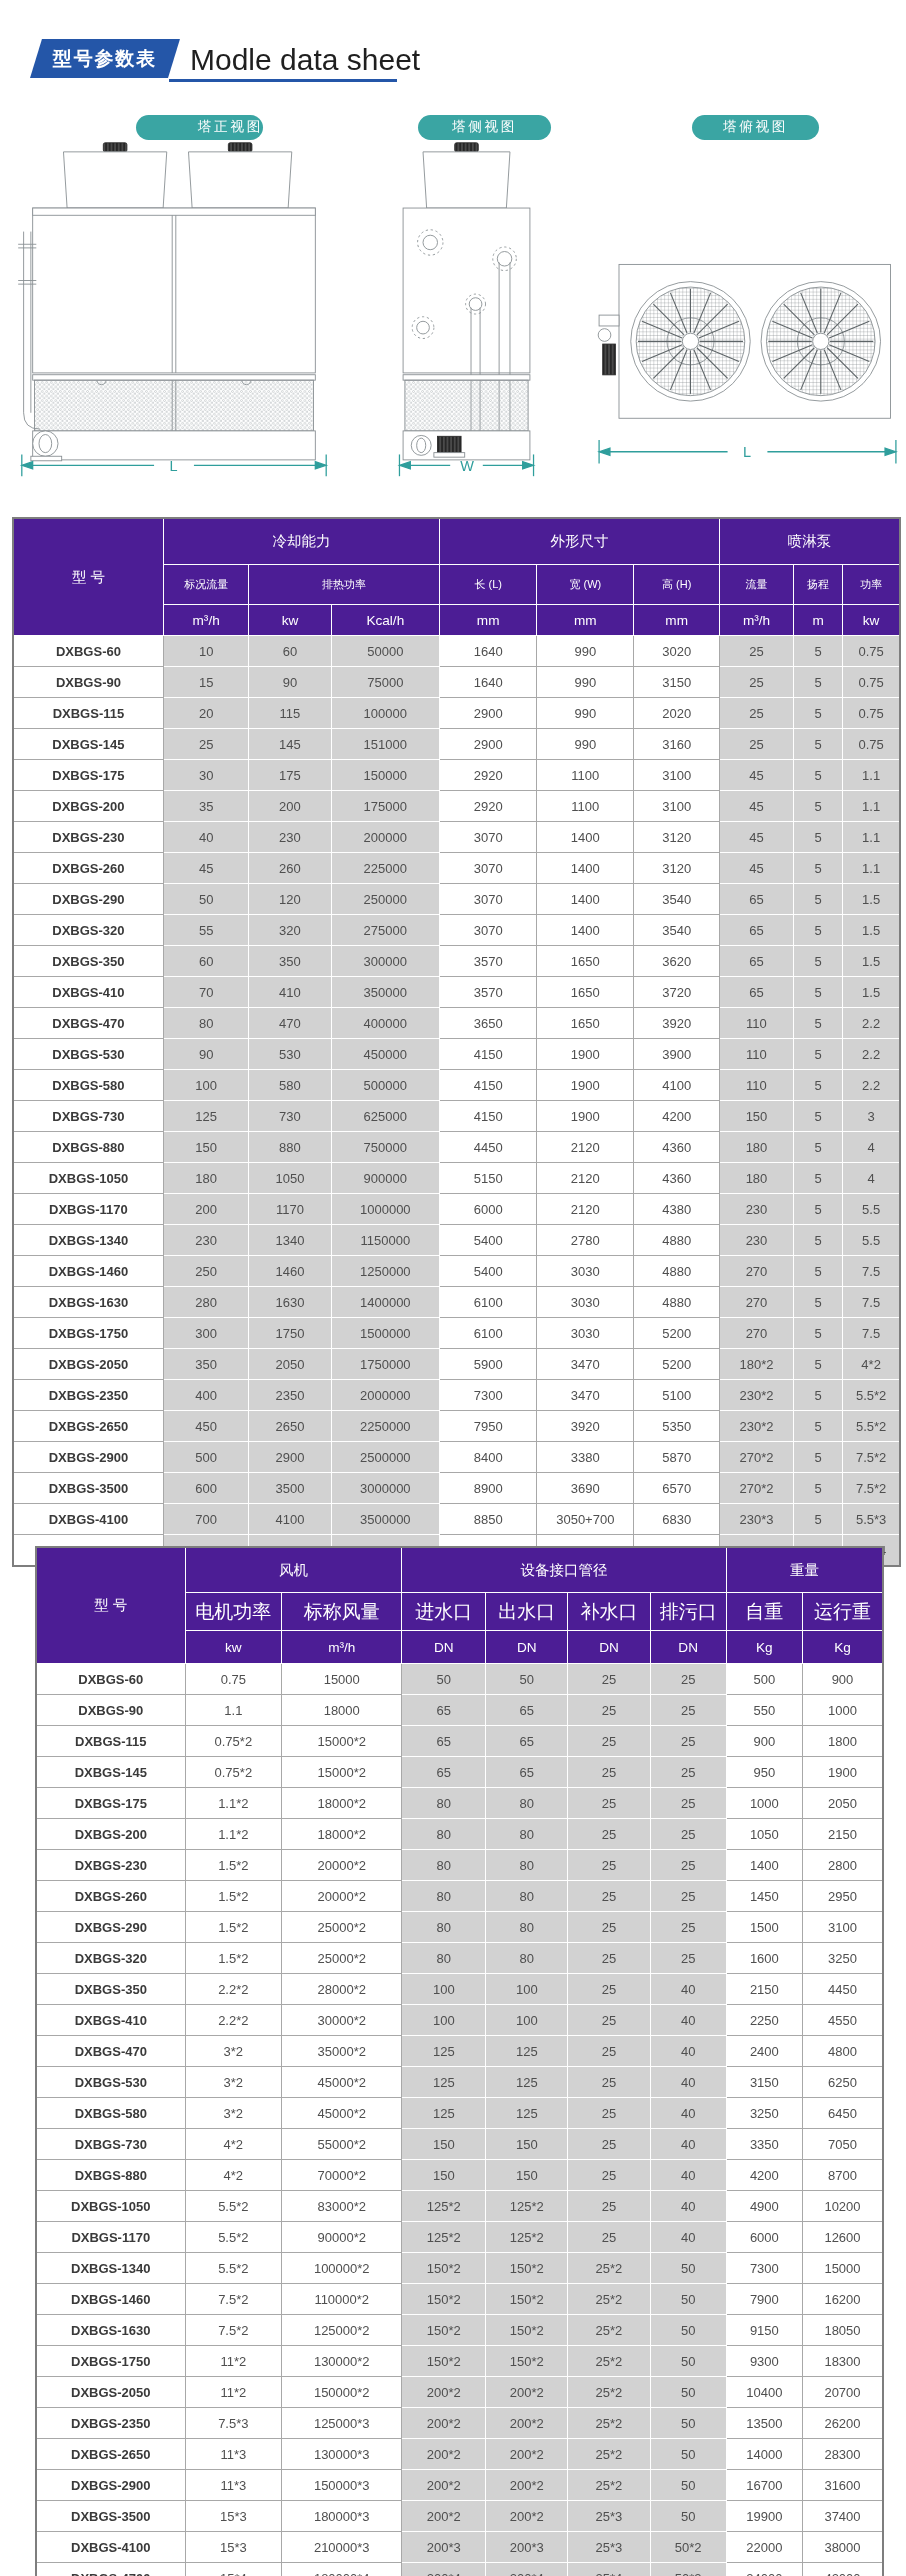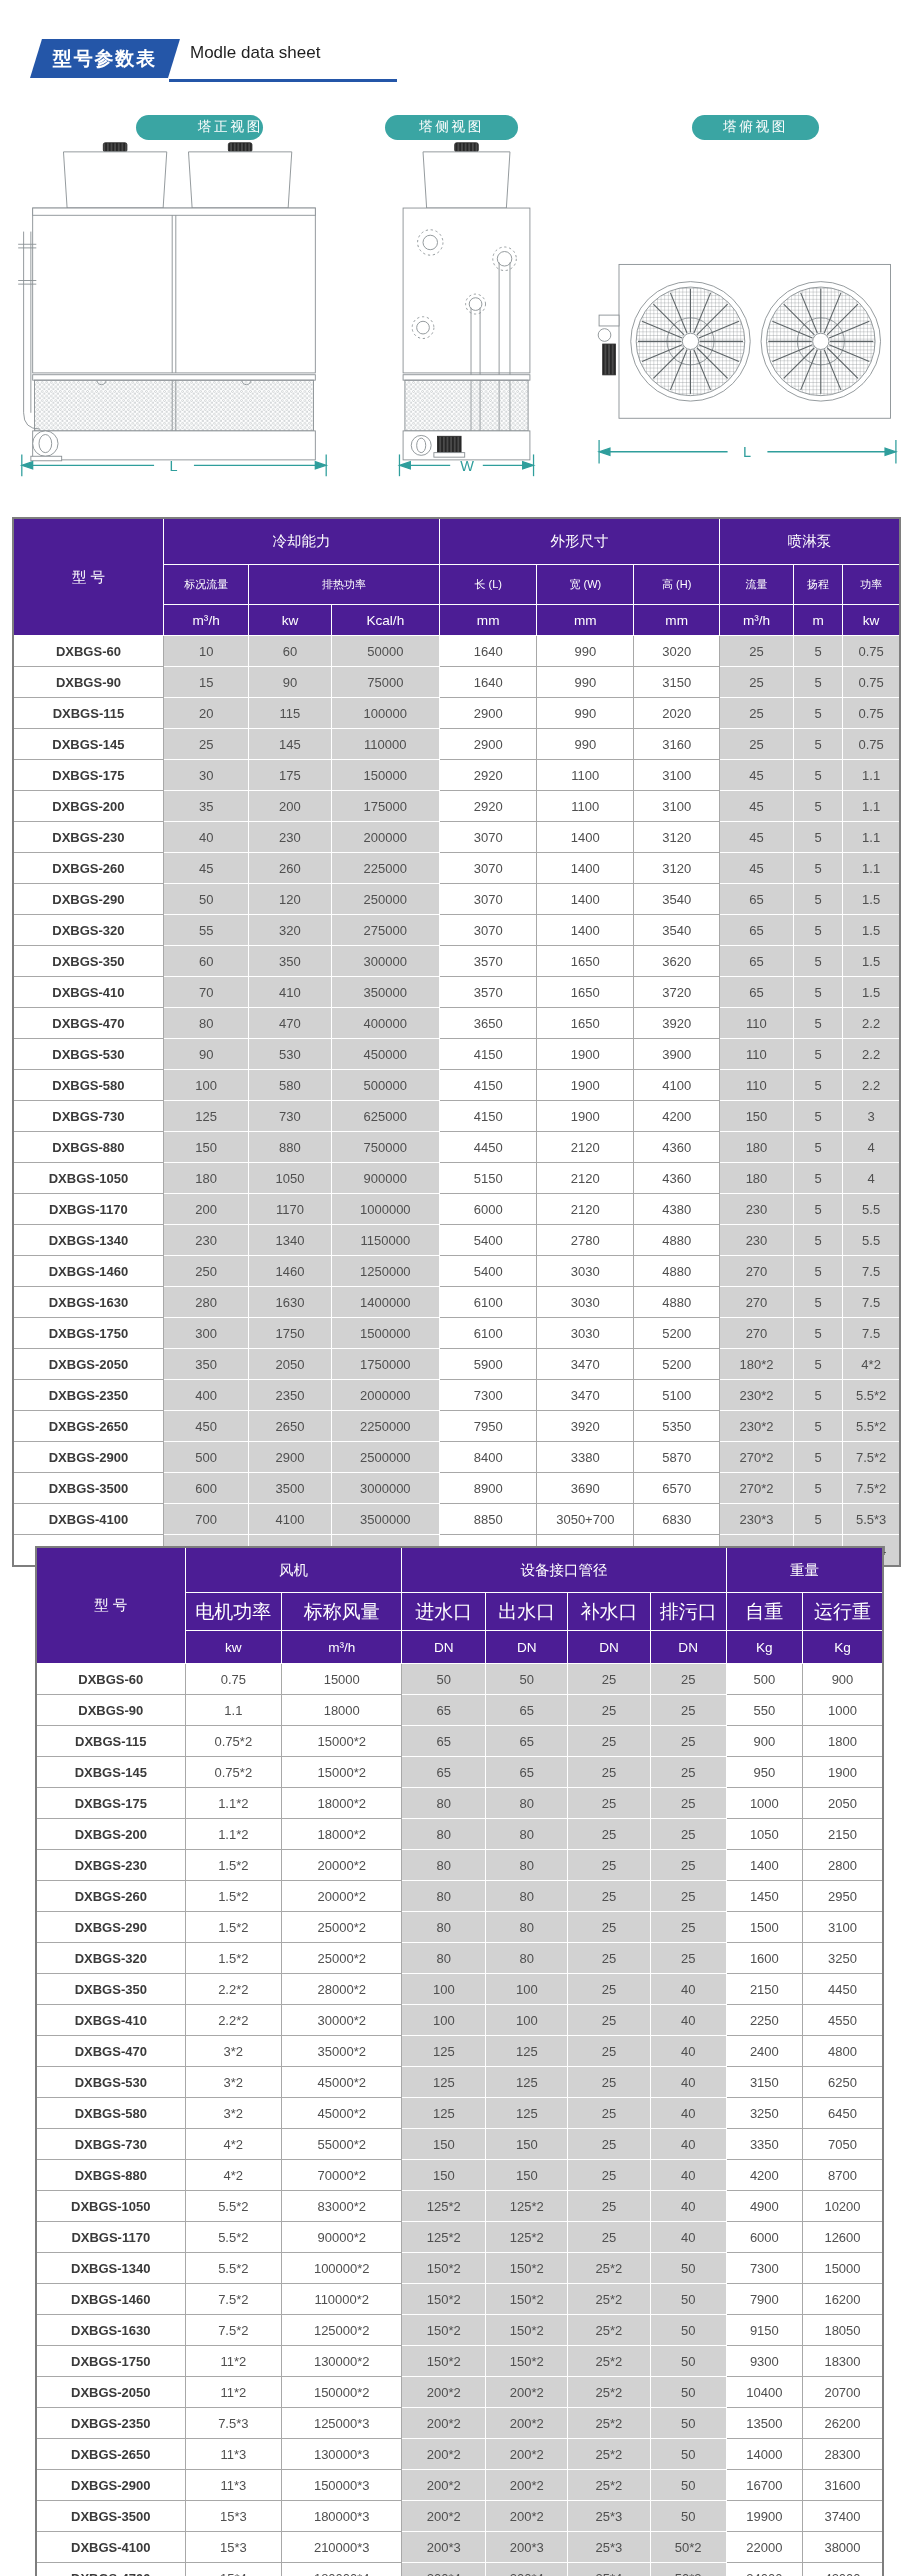--- a/index.html
+++ b/index.html
@@ -4,28 +4,28 @@
 <style>
   html,body{margin:0;padding:0;background:#ffffff;}
   .page{position:relative;width:907px;height:2576px;background:#fff;overflow:hidden;
         font-family:"Liberation Sans", sans-serif;}
 
   
   .brand-badge{position:absolute;left:36px;top:39px;width:138px;height:39px;
                background:#2456a8;transform:skewX(-17deg);}
   .brand-badge span{display:block;transform:skewX(17deg);text-align:center;line-height:40px;
                color:#fff;font-size:19px;font-weight:bold;letter-spacing:1.8px;}
-  .brand-title{position:absolute;left:190px;top:43px;font-size:17px;color:#1f1f1f;}
+  .brand-title{position:absolute;left:190px;top:43px;font-size:30px;color:#1f1f1f;}
   .brand-underline{position:absolute;left:169px;top:79px;width:228px;height:2.7px;background:#2456a8;}
 
   
   .view-badge{position:absolute;top:115px;height:24.5px;background:#3aa5a3;color:#fff;
               border-radius:12.7px;text-align:center;line-height:24.5px;font-size:13.6px;letter-spacing:2.7px;}
   #badge-front{left:136px;width:127px;text-align:right;}
-  #badge-side{left:385px;width:133px;}
+  #badge-side{left:418px;width:133px;}
   #badge-top{left:692px;width:127px;}
 
   .drawing{position:absolute;}
   #draw-front{left:18px;top:141px;}
   #draw-side{left:394px;top:141px;}
   #draw-top{left:595px;top:259px;}
   svg text.dim{fill:#2f9e9c;font-size:16px;font-family:"Liberation Sans",sans-serif;}
 
   
   table{border-collapse:collapse;table-layout:fixed;border:2.7px solid #7e7e7e;}
@@ -321,21 +321,21 @@
           <td class="w">990</td>
           <td class="w">2020</td>
           <td class="g">25</td>
           <td class="g">5</td>
           <td class="g">0.75</td>
         </tr>
         <tr>
           <td class="w model">DXBGS-145</td>
           <td class="g">25</td>
           <td class="g">145</td>
-          <td class="g">110000</td>
+          <td class="g">151000</td>
           <td class="w">2900</td>
           <td class="w">990</td>
           <td class="w">3160</td>
           <td class="g">25</td>
           <td class="g">5</td>
           <td class="g">0.75</td>
         </tr>
         <tr>
           <td class="w model">DXBGS-175</td>
           <td class="g">30</td>

